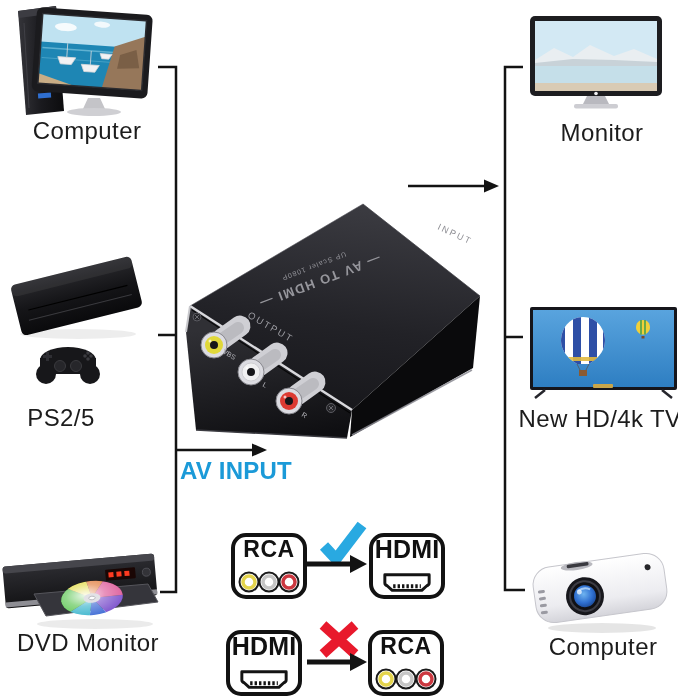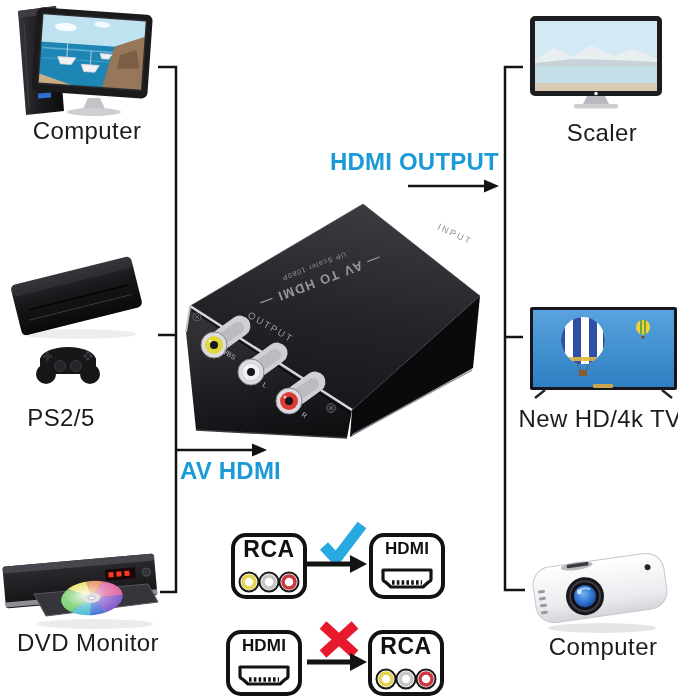--- a/index.html
+++ b/index.html
@@ -8,21 +8,21 @@
   svg{position:absolute;display:block;}
   .label{position:absolute;transform:translateX(-50%);font-size:24px;color:#1c1c1c;
          white-space:nowrap;letter-spacing:0.4px;}
   .annot{position:absolute;font-weight:bold;font-size:24px;color:#1b9ad8;
          white-space:nowrap;letter-spacing:0.2px;}
   .cbox{position:absolute;box-sizing:border-box;width:76px;height:66px;background:#fff;
         border:4px solid #121212;border-radius:15px;display:flex;flex-direction:column;
         align-items:center;justify-content:center;gap:9px;}
   .cbox .bl{font-weight:bold;color:#111;line-height:1;}
   .bl-rca{font-size:23px;letter-spacing:0.5px;}
-  .bl-hdmi{font-size:17px;letter-spacing:0.2px;}
+  .bl-hdmi{font-size:25px;letter-spacing:0.2px;}
   .cbox svg{position:static;}
 </style>
 </head>
 <body>
 
 <div id="canvas">
 
   <svg style="left:0;top:0" width="678" height="700" viewBox="0 0 678 700">
     <g stroke="#131313" stroke-width="2.5" fill="none">
       <path d="M158 67 H176 V592 H160"></path>
@@ -82,21 +82,21 @@
       <rect x="7" y="7" width="122" height="70" fill="#d3e9f4"></rect>
       <polygon points="7,46 26,34 45,43 62,31 86,42 106,35 129,45 129,52 7,52" fill="#e9eef1"></polygon>
       <polygon points="7,49 45,45 86,46 129,48 129,53 7,53" fill="#b9c6cd" opacity="0.7"></polygon>
       <rect x="7" y="52" width="122" height="17" fill="#c5dfe9"></rect>
       <rect x="7" y="69" width="122" height="8" fill="#d9cbb4"></rect>
     </g>
     <circle cx="68" cy="79.5" r="1.8" fill="#f0f0f2"></circle>
     <polygon points="59,82 77,82 81,90 55,90" fill="#b9b9bf"></polygon>
     <rect x="46" y="90" width="44" height="4.5" rx="2" fill="#cdcdd2"></rect>
   </svg>
-  <div class="label" style="left:602px;top:119px">Scaler</div>
+  <div class="label" style="left:602px;top:119px">Monitor</div>
 
   <svg style="left:6px;top:246px" width="145" height="154" viewBox="0 0 145 154">
     <defs>
       <linearGradient id="gPS" x1="0" y1="0" x2="0" y2="1">
         <stop offset="0" stop-color="#2a2a2e"></stop>
           <stop offset="0.5" stop-color="#151518"></stop>
           <stop offset="1" stop-color="#0a0a0c"></stop>
       </linearGradient>
     </defs>
     <ellipse cx="72" cy="88" rx="58" ry="5" fill="#000000" opacity="0.07"></ellipse>
@@ -239,22 +239,21 @@
         <circle cx="62" cy="48" r="19" fill="#17171c"></circle>
         <circle cx="62" cy="48" r="15" fill="#101014" stroke="#3c3c44" stroke-width="2"></circle>
         <circle cx="62" cy="48" r="11" fill="url(#lensG)"></circle>
         <path d="M56,42 Q62,38 68,42" stroke="#cfe6ff" stroke-width="2" fill="none" opacity="0.7"></path>
         <circle cx="57" cy="43" r="2.5" fill="#e8f4ff" opacity="0.8"></circle>
       </g>
     </g>
   </svg>
   <div class="label" style="left:603px;top:633px">Computer</div>
 
-  <div class="annot" style="left:330px;top:148px">HDMI OUTPUT</div>
-  <div class="annot" style="left:180px;top:457px">AV HDMI</div>
+  <div class="annot" style="left:180px;top:457px">AV INPUT</div>
 
   <svg style="left:170px;top:190px" width="320" height="255" viewBox="170 190 320 255">
     <defs>
       <linearGradient id="gTop" gradientUnits="userSpaceOnUse" x1="360" y1="210" x2="330" y2="420">
         <stop offset="0" stop-color="#3a3a40"></stop>
           <stop offset="0.55" stop-color="#222227"></stop>
           <stop offset="1" stop-color="#16161a"></stop>
       </linearGradient>
       <linearGradient id="gFront" gradientUnits="userSpaceOnUse" x1="260" y1="320" x2="280" y2="440">
         <stop offset="0" stop-color="#303035"></stop>

